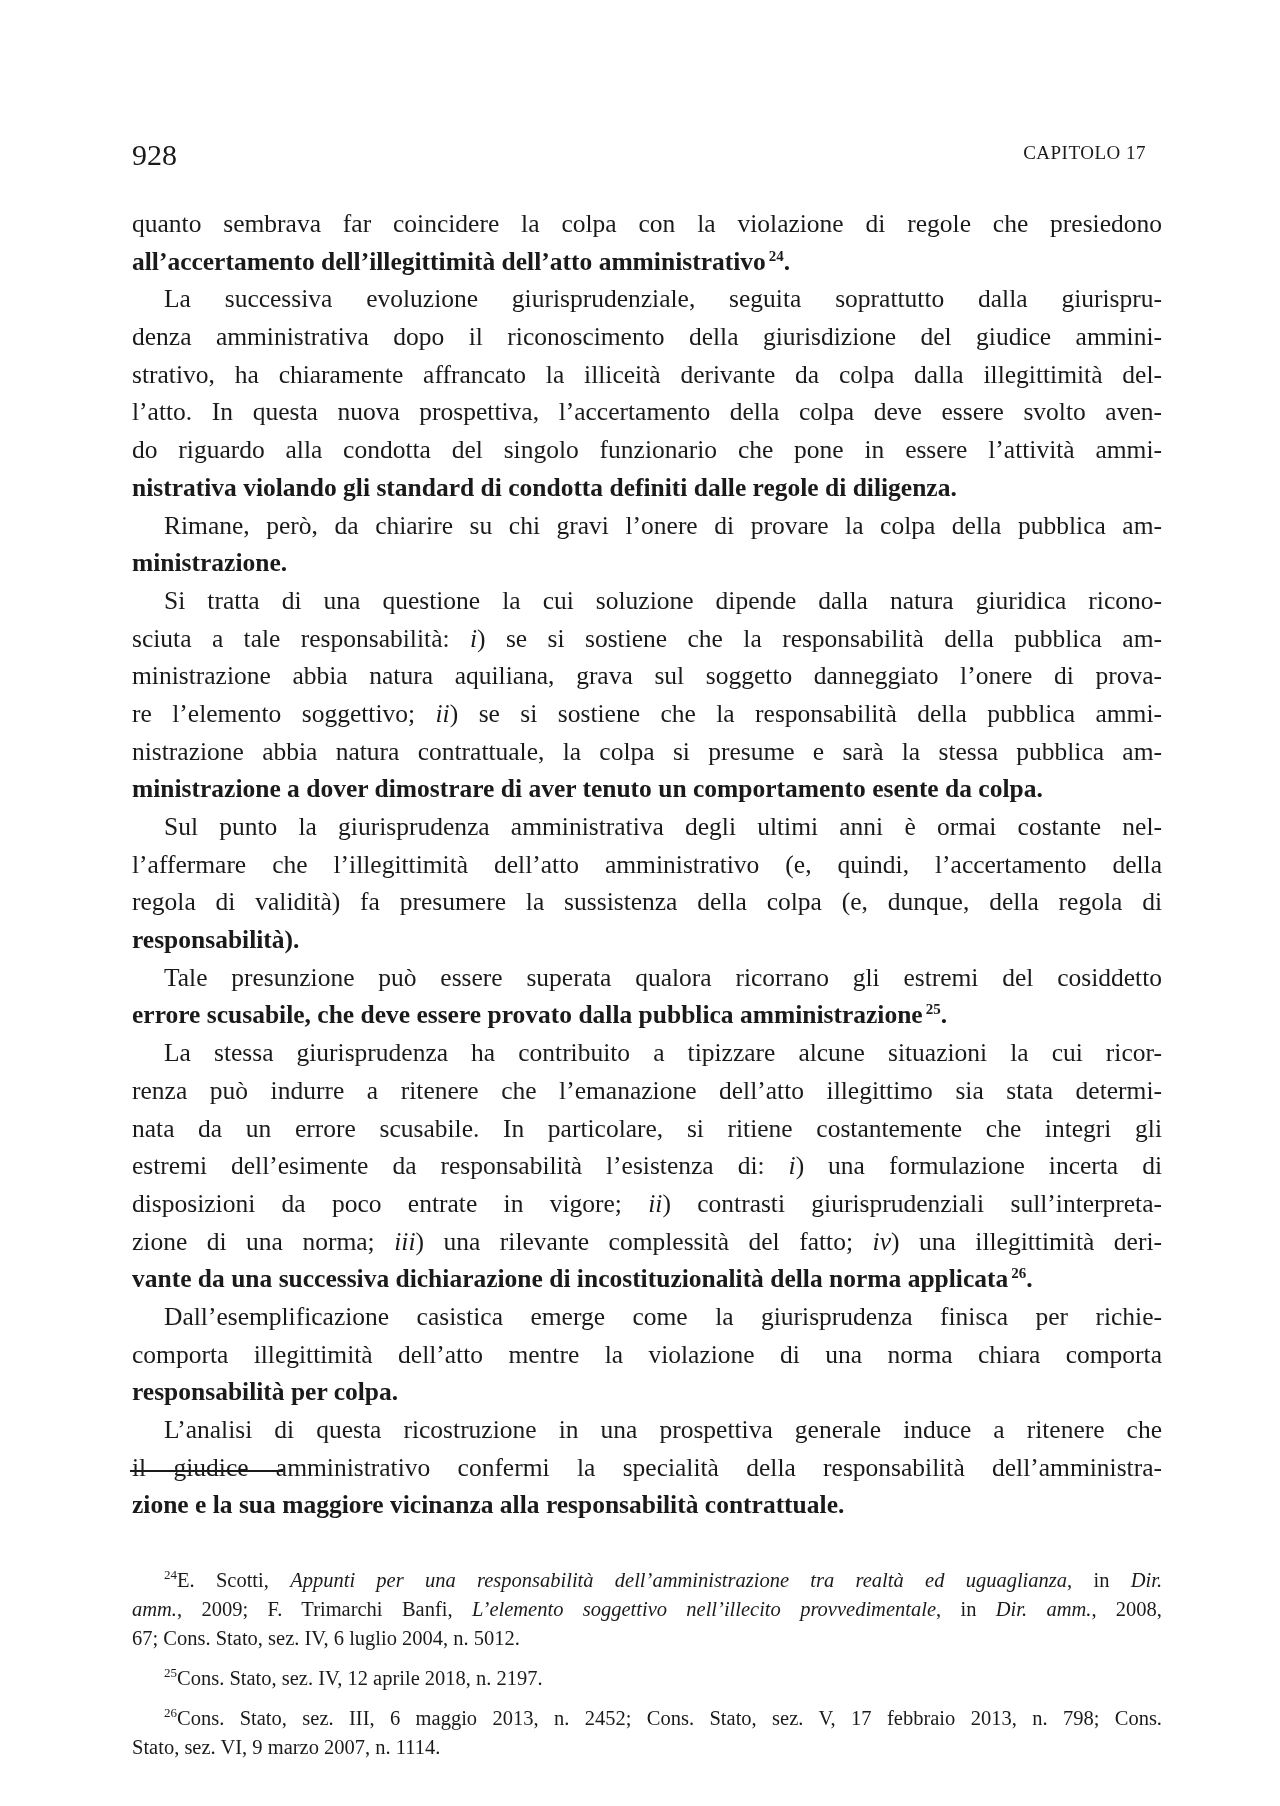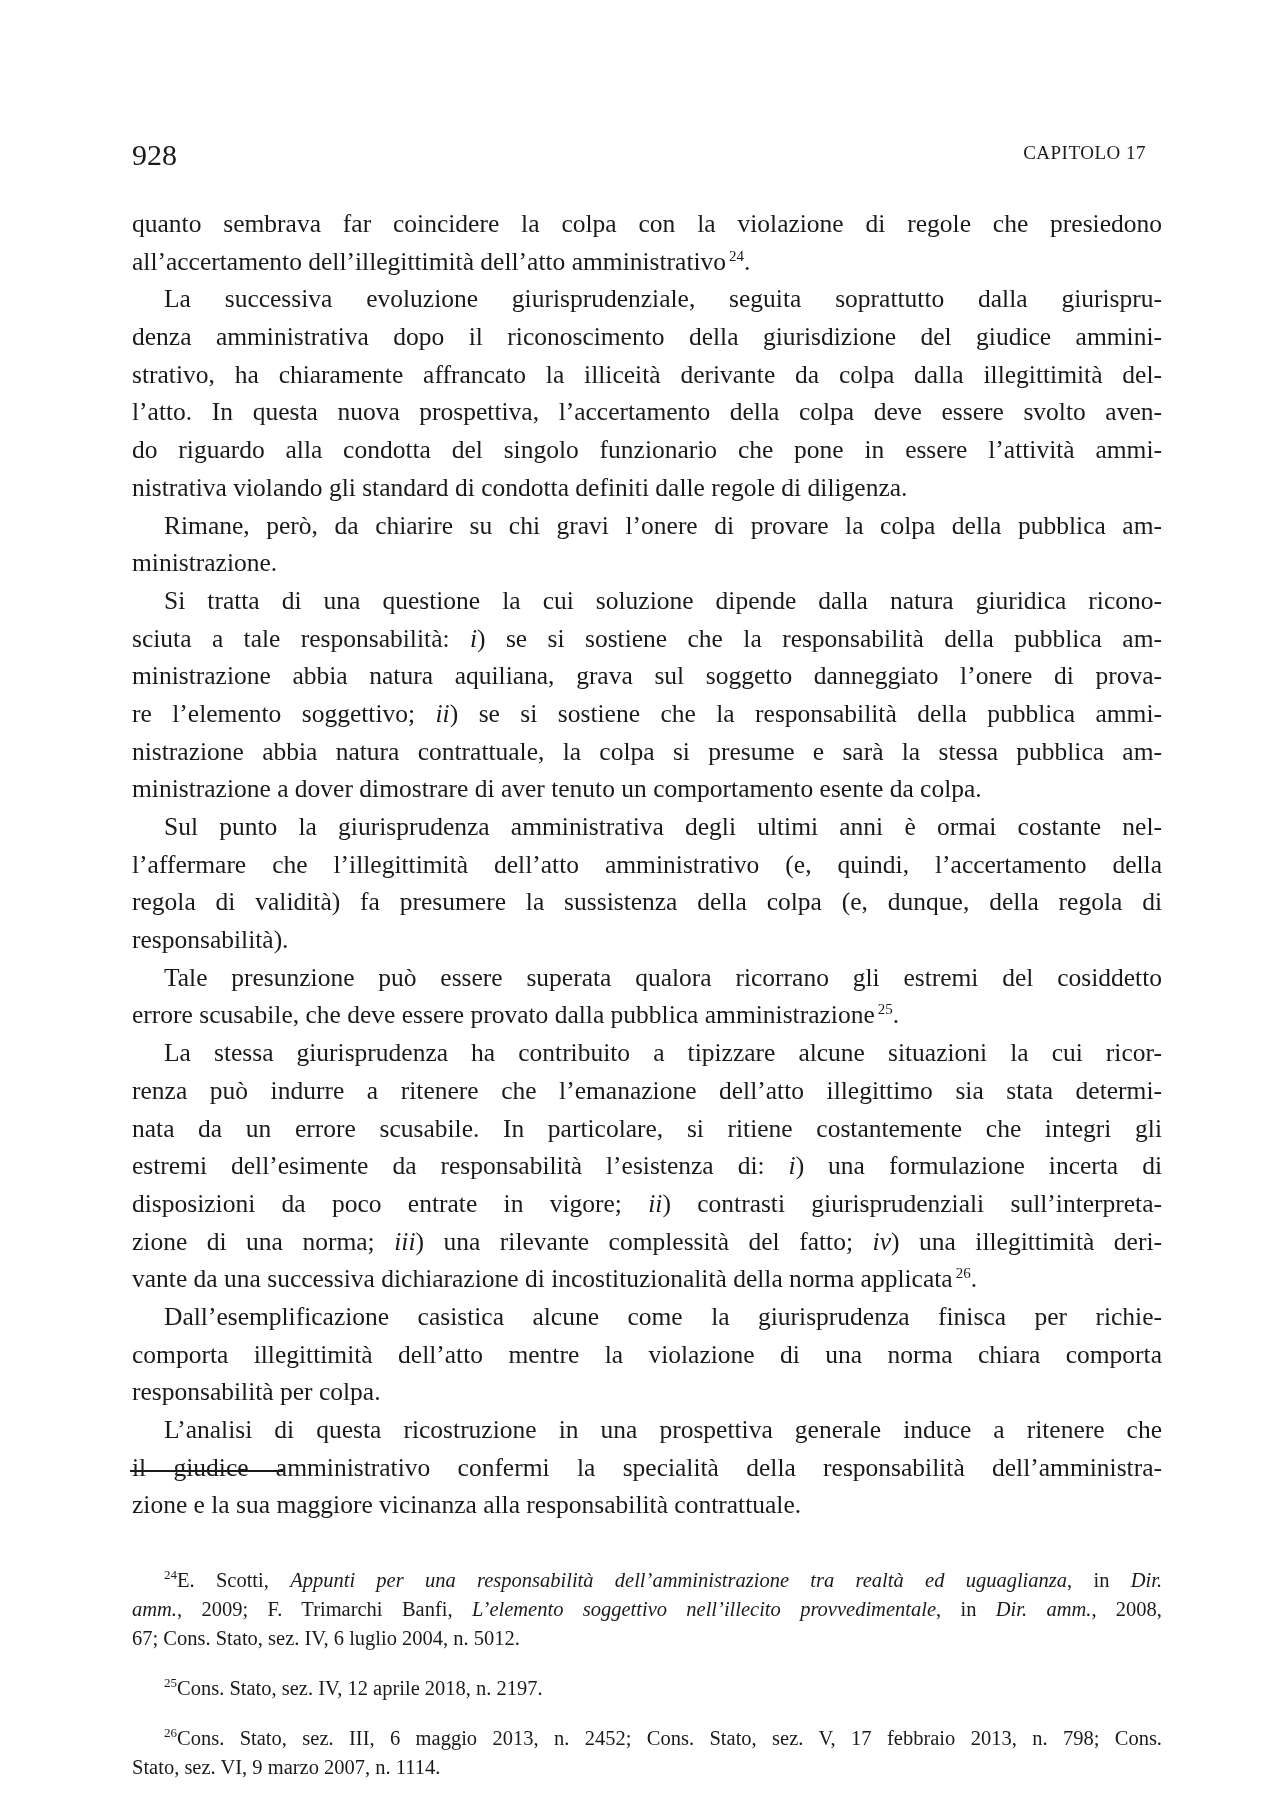--- a/index.html
+++ b/index.html
@@ -4,30 +4,30 @@
 <style>
   html, body { margin:0; padding:0; background:#ffffff; }
   body { width:1280px; height:1806px; position:relative; overflow:hidden;
          font-family:"Liberation Serif","DejaVu Serif",serif; color:#1a1a1a; }
   .runhead { position:absolute; top:138px; left:132px; width:1030px; height:30px; }
   .pagenum { position:absolute; left:0; top:0; font-size:30px; }
   .chapter { position:absolute; right:16px; top:4px; font-size:19px; letter-spacing:0.5px; }
   .body { position:absolute; left:132px; top:205px; width:1030px; }
   .line { display:block; font-size:25.5px; height:37.7px; line-height:37.7px;
           text-align:justify; text-align-last:justify; white-space:nowrap; overflow:visible; }
-  .line.last { text-align-last:left; }
+  .line.last { text-align-last:left;font-weight:bold; }
   .line.indent { padding-left:32px; }
   sup { font-size:15px; line-height:0; vertical-align:super; }
   .sep { position:absolute; left:130px; top:1470px; width:153px; height:2px; background:#1a1a1a; }
   .notes { position:absolute; left:132px; top:1566px; width:1030px; }
   .nline { display:block; font-size:20.5px; height:29px; line-height:29px;
            text-align:justify; text-align-last:justify; white-space:nowrap; }
   .nline.last { text-align-last:left; }
   .nline.indent { padding-left:32px; }
-  .nline.gap { margin-top:21px; }
+  .nline.gap { margin-top:11px; }
   .nsup { font-size:13px; vertical-align:super; line-height:0; }
   i { font-style:italic; }
 </style>
 </head>
 <body>
 
 <div class="runhead">
   <span class="pagenum">928</span>
   <span class="chapter">CAPITOLO 17</span>
 </div>
@@ -55,21 +55,21 @@
     <span class="line last"><span>responsabilità).</span></span>
     <span class="line indent"><span>Tale presunzione può essere superata qualora ricorrano gli estremi del cosiddetto</span></span>
     <span class="line last"><span>errore scusabile, che deve essere provato dalla pubblica amministrazione</span><sup> 25</sup><span>.</span></span>
     <span class="line indent"><span>La stessa giurisprudenza ha contribuito a tipizzare alcune situazioni la cui ricor-</span></span>
     <span class="line"><span>renza può indurre a ritenere che l’emanazione dell’atto illegittimo sia stata determi-</span></span>
     <span class="line"><span>nata da un errore scusabile. In particolare, si ritiene costantemente che integri gli</span></span>
     <span class="line"><span>estremi dell’esimente da responsabilità l’esistenza di: </span><i>i</i><span>) una formulazione incerta di</span></span>
     <span class="line"><span>disposizioni da poco entrate in vigore; </span><i>ii</i><span>) contrasti giurisprudenziali sull’interpreta-</span></span>
     <span class="line"><span>zione di una norma; </span><i>iii</i><span>) una rilevante complessità del fatto; </span><i>iv</i><span>) una illegittimità deri-</span></span>
     <span class="line last"><span>vante da una successiva dichiarazione di incostituzionalità della norma applicata</span><sup> 26</sup><span>.</span></span>
-    <span class="line indent"><span>Dall’esemplificazione casistica alcune come la giurisprudenza finisca per richie-</span></span>
+    <span class="line indent"><span>Dall’esemplificazione casistica emerge come la giurisprudenza finisca per richie-</span></span>
     <span class="line"><span>comporta illegittimità dell’atto mentre la violazione di una norma chiara comporta</span></span>
     <span class="line last"><span>responsabilità per colpa.</span></span>
     <span class="line indent"><span>L’analisi di questa ricostruzione in una prospettiva generale induce a ritenere che</span></span>
     <span class="line"><span>il giudice amministrativo confermi la specialità della responsabilità dell’amministra-</span></span>
     <span class="line last"><span>zione e la sua maggiore vicinanza alla responsabilità contrattuale.</span></span>
   </div>
 
 <div class="sep"></div>
 
 <div class="notes" id="notes">

